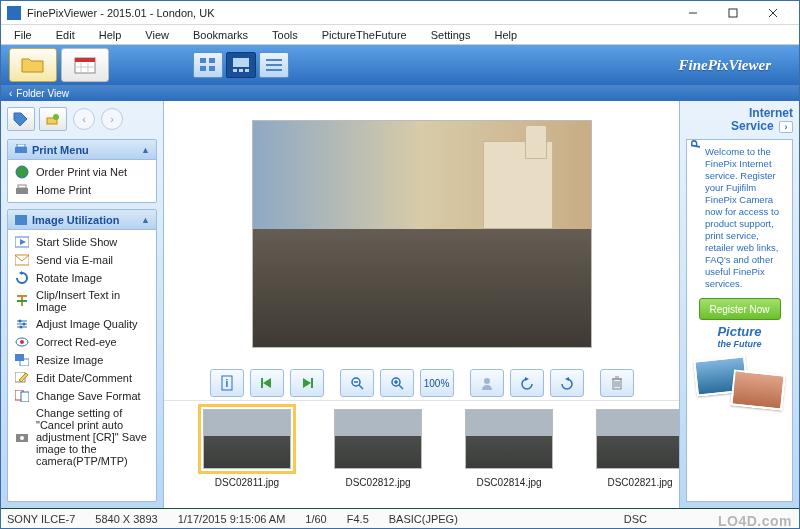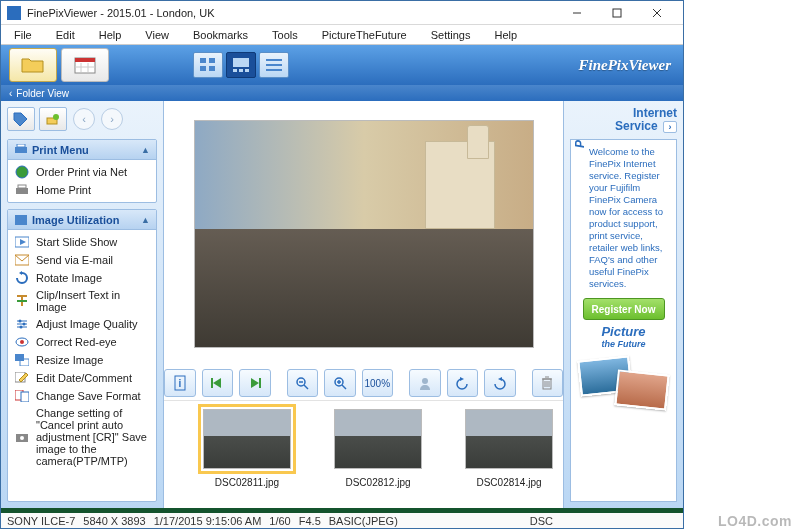--- a/index.html
+++ b/index.html
@@ -1,31 +1,31 @@
 <!DOCTYPE html>
 <html><head>
 <meta charset="utf-8">
 <style>
 * { box-sizing: border-box; margin: 0; padding: 0; font-family: "Segoe UI", Tahoma, sans-serif; }
 body { width: 800px; height: 529px; overflow: hidden; background: #fff; font-size: 11px; }
-.window { width: 684px; height: 529px; border: 1px solid #3a6ea5; display: flex; flex-direction: column; background: #3b82f6; }
+.window { width: 800px; height: 529px; border: 1px solid #3a6ea5; display: flex; flex-direction: column; background: #3b82f6; }
 .titlebar { height: 24px; background: #fff; display: flex; align-items: center; padding: 0 6px; border-bottom: 1px solid #d9d9d9; }
 .titlebar .app-icon { width: 14px; height: 14px; background: #2b6dbd; margin-right: 6px; }
 .titlebar .title { flex: 1; font-size: 11px; color: #222; }
 .titlebar .winbtn { width: 40px; height: 22px; display: flex; align-items: center; justify-content: center; color: #222; }
 .titlebar .winbtn svg { stroke: #333; }
 .menubar { height: 20px; display: flex; align-items: center; padding: 0 6px; gap: 10px; background: #fff; border-bottom: 1px solid #ccc; }
 .menubar .menu-item { padding: 2px 7px; font-size: 11px; color: #222; }
 .toolbar-blue { height: 40px; background: linear-gradient(#5ca1e6, #2b6dbd); display: flex; align-items: center; padding: 0 8px; position: relative; }
 .tbtn { width: 48px; height: 34px; margin-right: 4px; background: linear-gradient(#fffdf6, #f5e7a8); border: 1px solid #c5a94d; border-radius: 3px; display: flex; align-items: center; justify-content: center; }
 .tbtn.cal { background: linear-gradient(#fff, #e8e8e8); border-color: #bbb; }
 .view-group { margin-left: 80px; display: flex; gap: 3px; }
 .viewbtn { width: 30px; height: 26px; background: linear-gradient(#eaf3fc,#bad7f4); border: 1px solid #5b8fc7; border-radius: 2px; display: flex; align-items: center; justify-content: center; }
 .viewbtn.active { background: #1a4f9a; border-color: #0e3a78; }
-.brand { position: absolute; right: 12px; font-family: Georgia, serif; font-style: italic; font-size: 15px; font-weight: bold; color: #fff; text-shadow: 0 1px 1px rgba(0,0,0,.3); text-align: center; }
+.brand { position: absolute; right: 28px; font-family: Georgia, serif; font-style: italic; font-size: 15px; font-weight: bold; color: #fff; text-shadow: 0 1px 1px rgba(0,0,0,.3); text-align: center; }
 .subbar { height: 16px; background: linear-gradient(#4a86cc,#2b6dbd); color: #fff; font-size: 10px; display: flex; align-items: center; padding-left: 8px; }
 .subbar::before { content: "‹"; margin-right: 4px; }
 .workarea { flex: 1; display: flex; min-height: 0; }
 .sidebar { width: 163px; background: linear-gradient(#eaf3fc,#bad7f4); border-right: 1px solid #9cbde2; padding: 6px 6px 0 6px; display: flex; flex-direction: column; overflow: hidden; }
 .side-tools { display: flex; align-items: center; gap: 4px; margin-bottom: 8px; }
 .side-tools .mini { width: 28px; height: 24px; background: linear-gradient(#fff,#e8e8e8); border: 1px solid #9cbde2; border-radius: 2px; display: flex; align-items: center; justify-content: center; }
 .navarrow { width: 22px; height: 22px; border: 1px solid #b8cde4; border-radius: 50%; background: #f4f8fc; display: flex; align-items: center; justify-content: center; color: #8aa6c4; margin-left: 2px; }
 .panel { background: #fff; border: 1px solid #9cbde2; border-radius: 2px; margin-bottom: 6px; }
 .panel-head { height: 20px; background: linear-gradient(#d8e8f9,#b6d2f0); border-bottom: 1px solid #9cbde2; color: #1a4f9a; font-size: 11px; font-weight: bold; display: flex; align-items: center; padding: 0 6px; }
 .panel-head .chev { margin-left: auto; color: #3a6ea5; font-size: 9px; }
@@ -50,28 +50,28 @@
 .thumb { display: flex; flex-direction: column; align-items: center; padding-left: 25px; }
 .thumb-img { width: 88px; height: 60px; border: 1px solid #bbb; background: linear-gradient(#aeb8c2 0%,#aeb8c2 45%,#4a4d4a 45%,#3a3d3a 100%); }
 .thumb.selected .thumb-img { outline: 3px solid #f9c84f; outline-offset: 2px; }
 .thumb-label { font-size: 10px; margin-top: 8px; color: #222; }
 .rightpane { width: 120px; background: linear-gradient(#eaf3fc,#bad7f4); border-left: 1px solid #9cbde2; padding: 6px; display: flex; flex-direction: column; }
 .rp-head { color: #2b6dbd; font-size: 12px; font-weight: bold; text-align: right; line-height: 13px; }
 .rp-head .arr { border: 1px solid #9cbde2; background:#fff; border-radius:2px; display:inline-block; width:14px; height:12px; text-align:center; font-size:9px; line-height:11px; margin-left:2px; vertical-align:middle; }
 .rp-banner { margin-top: 6px; background: #fff; border: 1px solid #9cbde2; flex: 1; padding: 6px 4px; font-size: 9.5px; color: #2b6dbd; position: relative; overflow:hidden; }
 .rp-banner .vlabel { position:absolute; left:2px; top:8px; transform: rotate(-90deg); transform-origin: left top; font-style: italic; font-weight: bold; font-size: 12px; color:#2b6dbd; white-space: nowrap; }
 .rp-banner .desc { margin-left: 14px; line-height: 12px; }
-.rp-banner .regbtn { margin: 8px auto 6px; width: 82px; height: 22px; background: linear-gradient(#a3e06a,#6cbf2e); border: 1px solid #4d9622; border-radius: 3px; color: #fff; font-weight: bold; font-size: 10px; display:flex; align-items:center; justify-content:center; }
+.rp-banner .regbtn { margin: 8px auto 6px; width: 82px; height: 22px; background: linear-gradient(#a3e06a,#6cbf2e); border: 1px solid #4d9622; border-radius: 3px; color: #fff; font-weight: normal; font-size: 10px; display:flex; align-items:center; justify-content:center; }
 .rp-banner .ptf { font-style: italic; font-weight: bold; color:#2b6dbd; font-size: 13px; text-align:center; line-height: 12px; margin-top:4px; }
 .rp-banner .ptf small { font-size:9px; display:block; }
 .rp-banner .photos { margin-top: 8px; height: 52px; position: relative; }
 .rp-banner .ph { position:absolute; width:52px; height:36px; border:2px solid #fff; box-shadow:0 1px 2px rgba(0,0,0,.3); }
 .rp-banner .ph.a { left:4px; top:0; background: linear-gradient(#7fb6e0,#2b6d9b); transform: rotate(-6deg); }
 .rp-banner .ph.b { right:4px; top:14px; background: linear-gradient(#e0a48a,#b86b4a); transform: rotate(6deg); }
-.statusbar { height: 20px; border-top: 5px solid #14532d; background: #fafafa; display: flex; align-items: center; font-size: 11px; color: #333; padding: 0 6px; gap: 8px; }
+.statusbar { height: 20px; border-top: 1px solid #14532d; background: #fafafa; display: flex; align-items: center; font-size: 11px; color: #333; padding: 0 6px; gap: 20px; }
 .statusbar .spacer { flex: 1; }
 .watermark { position: absolute; right: 8px; bottom: 0; font-size: 14px; color: rgba(0,0,0,.28); font-weight: bold; letter-spacing: .5px; }
 </style>
 </head>
 <body>
 
 <div class="window">
 
   <div class="titlebar">
     <div class="app-icon"></div>

